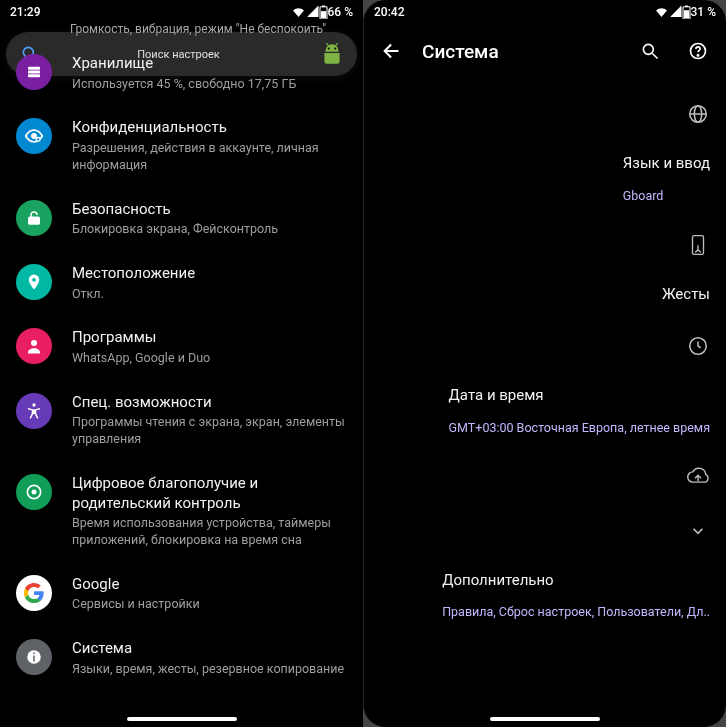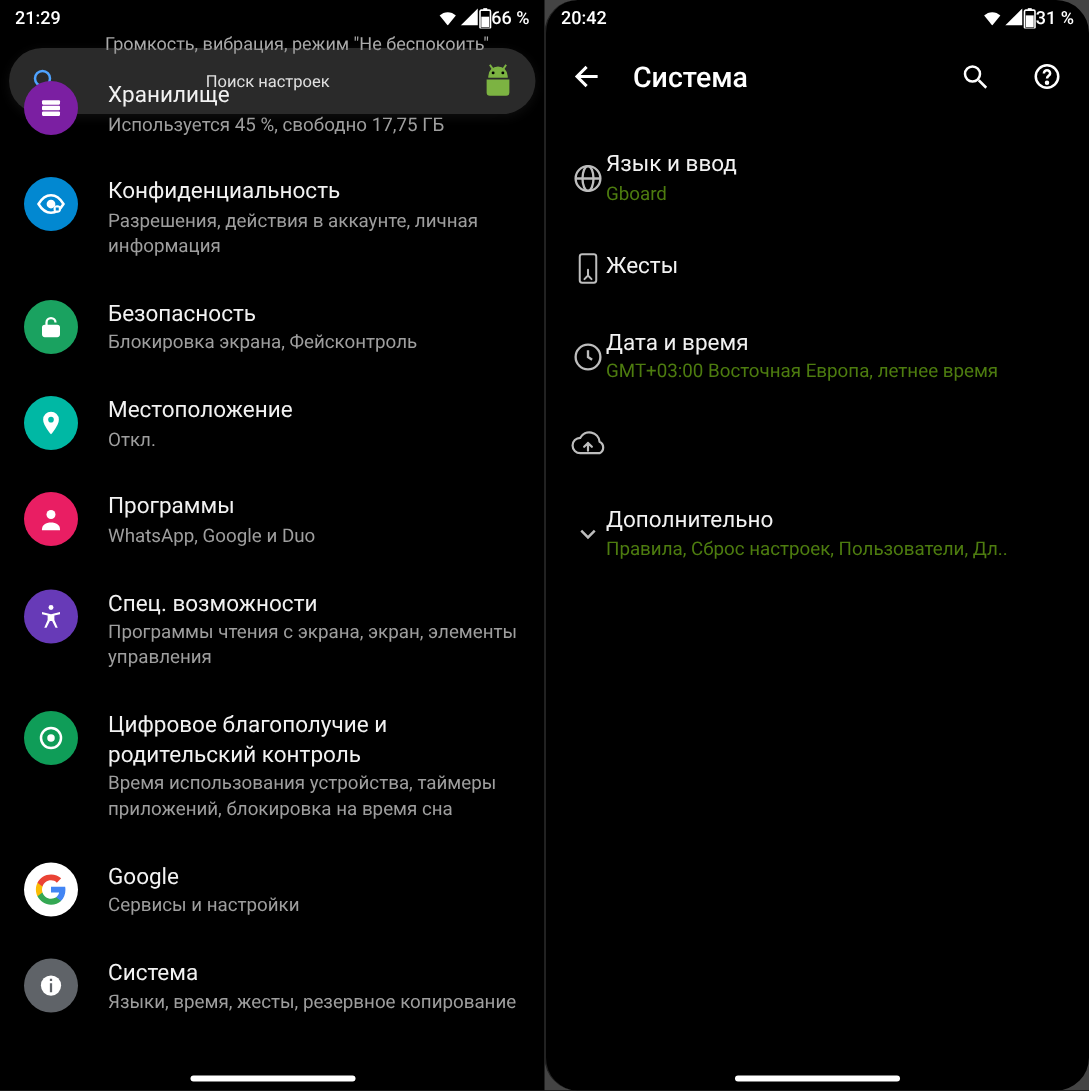--- a/index.html
+++ b/index.html
@@ -122,32 +122,34 @@
     flex: 1;
     font-size: 19px;
     font-weight: 500;
     color: #fff;
   }
 
   
   .sys-list { padding-top: 8px; }
   .sys-item {
     display: flex;
-    align-items: center;
+    align-items: flex-end;
     padding: 14px 16px;
+    gap: 28px;
+    flex-direction: column;
   }
   .sys-icon {
     width: 24px; height: 24px;
     flex: 0 0 24px;
     display: flex; align-items: center; justify-content: center;
     margin-top: 2px;
   }
   .sys-text { flex: 1; min-width: 0; }
   .sys-title { font-size: 15px; color: #f2f2f2; line-height: 1.3; }
-  .sys-sub { font-size: 12.5px; color: #4d7c0f; margin-top: 2px; overflow: hidden; text-overflow: ellipsis; white-space: nowrap; }
+  .sys-sub { font-size: 12.5px; color: #c4b5fd; margin-top: 14px; overflow: hidden; text-overflow: ellipsis; white-space: nowrap; }
 
   
   .nav-indicator {
     position: absolute;
     bottom: 6px;
     left: 50%;
     transform: translateX(-50%);
     width: 110px; height: 4px;
     background: #fff; border-radius: 2px;
   }

